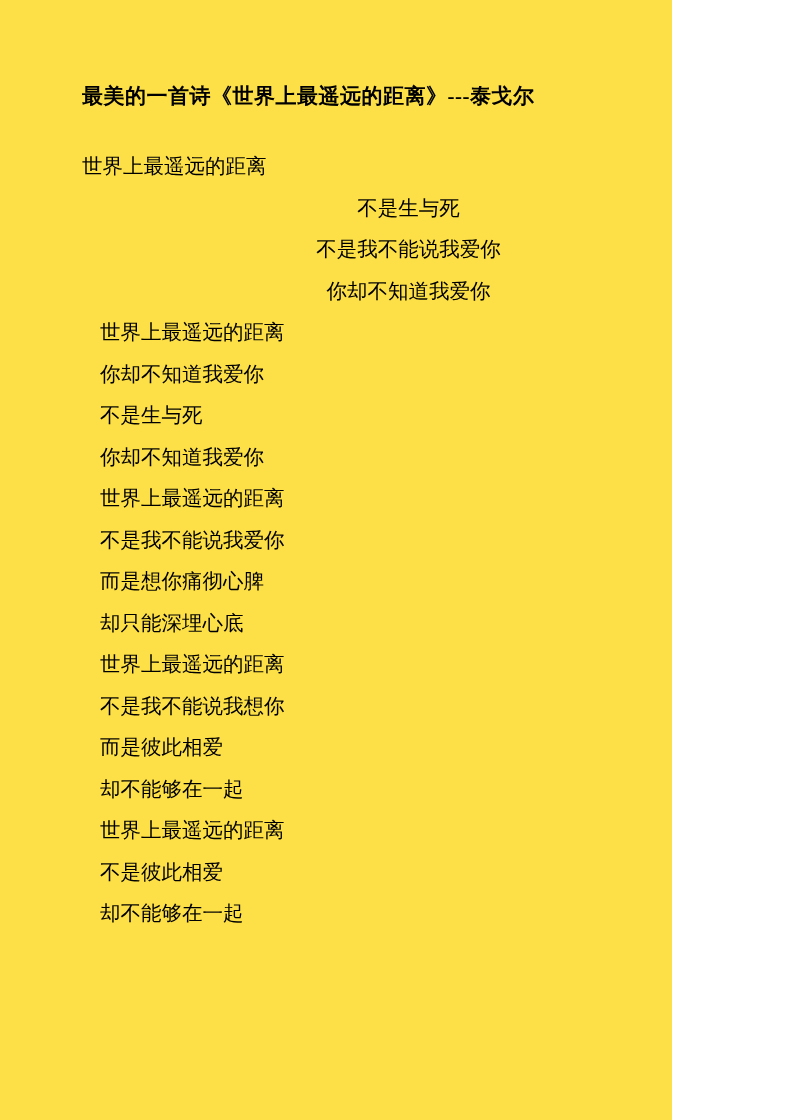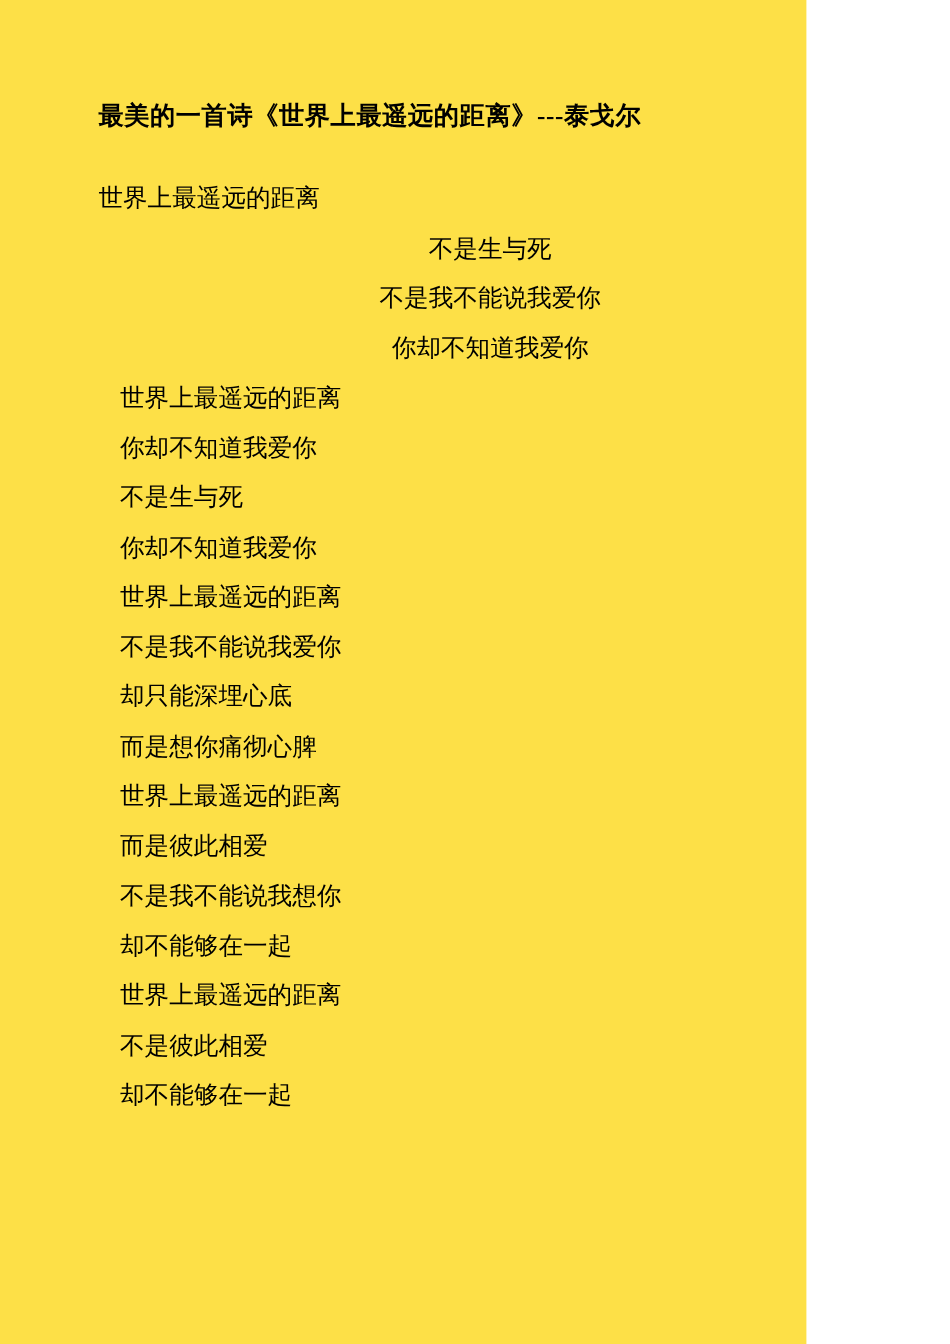--- a/index.html
+++ b/index.html
@@ -54,23 +54,23 @@
       <div class="poem-line indent-0">世界上最遥远的距离</div>
       <div class="poem-line indent-1">不是生与死</div>
       <div class="poem-line indent-1">不是我不能说我爱你</div>
       <div class="poem-line indent-1">你却不知道我爱你</div>
       <div class="poem-line indent-2">世界上最遥远的距离</div>
       <div class="poem-line indent-2">你却不知道我爱你</div>
       <div class="poem-line indent-2">不是生与死</div>
       <div class="poem-line indent-2">你却不知道我爱你</div>
       <div class="poem-line indent-2">世界上最遥远的距离</div>
       <div class="poem-line indent-2">不是我不能说我爱你</div>
+      <div class="poem-line indent-2">而是想你痛彻心脾</div>
       <div class="poem-line indent-2">却只能深埋心底</div>
-      <div class="poem-line indent-2">而是想你痛彻心脾</div>
       <div class="poem-line indent-2">世界上最遥远的距离</div>
+      <div class="poem-line indent-2">不是我不能说我想你</div>
       <div class="poem-line indent-2">而是彼此相爱</div>
-      <div class="poem-line indent-2">不是我不能说我想你</div>
       <div class="poem-line indent-2">却不能够在一起</div>
       <div class="poem-line indent-2">世界上最遥远的距离</div>
       <div class="poem-line indent-2">不是彼此相爱</div>
       <div class="poem-line indent-2">却不能够在一起</div>
     </div>
 </div>
 
 </body></html>

